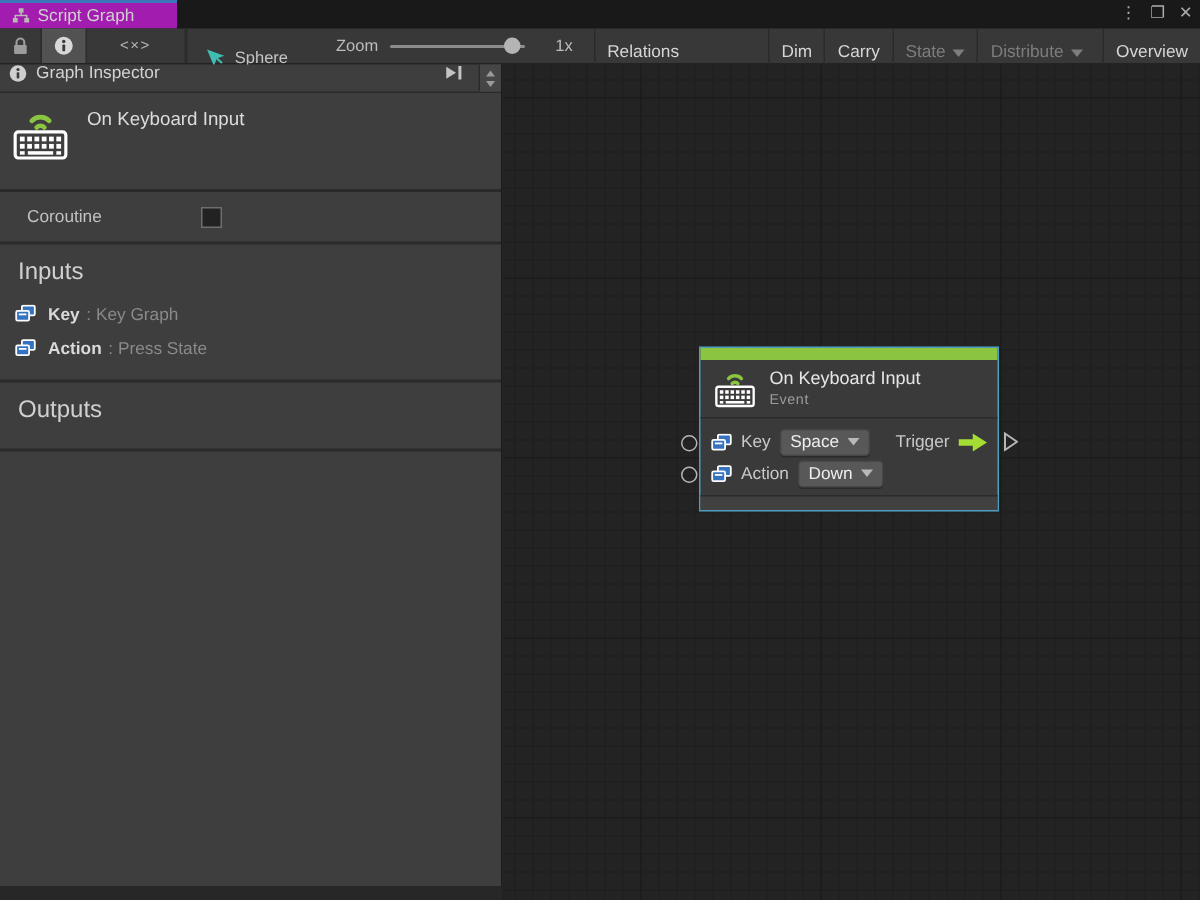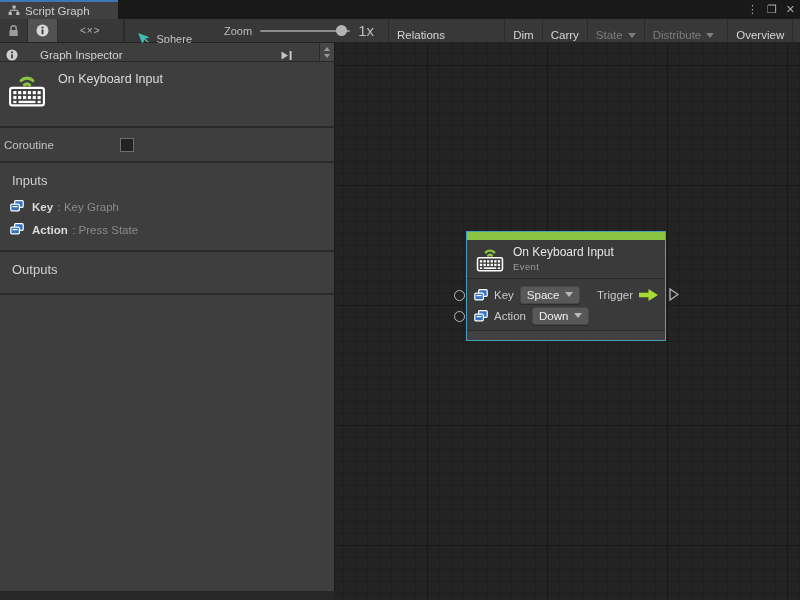--- a/index.html
+++ b/index.html
@@ -2,40 +2,40 @@
 <html><head>
 <meta charset="utf-8">
 <style>
   html,body{margin:0;padding:0;background:#191919;}
   #stage{position:relative;width:800px;height:600px;overflow:hidden;
          font-family:"Liberation Sans","DejaVu Sans",sans-serif;
          -webkit-font-smoothing:antialiased;color:#c8c8c8;background:#191919;}
 
   
   .tabbar{position:absolute;left:0;top:0;width:800px;height:19px;background:#191919;}
-  .tab{position:absolute;left:0;top:0;height:19px;width:118px;background:#404040;
+  .tab{position:absolute;left:0;top:0;height:19px;width:118px;background:#a21caf;
        border-top:2px solid #3c76b8;box-sizing:border-box;display:flex;align-items:center;gap:5px;padding:0 8px;}
   .tab-label{font-size:11.5px;color:#cfcfcf;white-space:nowrap;}
   .winctl{position:absolute;top:0;height:19px;display:flex;align-items:center;gap:9px;right:5px;}
   .winbtn{color:#ababab;font-size:11px;line-height:19px;cursor:default;}
 
   
   .toolbar{position:absolute;left:0;top:19px;width:800px;height:24px;background:#383838;
            display:flex;align-items:stretch;box-sizing:border-box;border-bottom:1px solid #232323;}
   .tool-ico{display:flex;align-items:center;justify-content:center;padding:0 8px;border-right:1px solid #2b2b2b;}
   .tool-ico.sel{background:#525252;}
   .code-glyph{font-size:10px;color:#b5b5b5;letter-spacing:1px;padding:0 14px;}
   .target-group{display:flex;align-items:center;gap:6px;padding:16px 10px 0 12px;border-left:1px solid #2b2b2b;}
   .target-label{font-size:11px;color:#c4c4c4;}
   .zoom-group{display:flex;align-items:center;gap:8px;padding:0 10px 0 22px;}
   .zoom-label{font-size:11px;color:#bdbdbd;}
   .slider{position:relative;width:90px;height:24px;}
   .slider .track{position:absolute;left:0;right:0;top:11px;height:2px;background:#8d8d8d;border-radius:1px;}
   .slider .handle{position:absolute;top:6px;left:76px;width:11px;height:11px;border-radius:50%;background:#b4b4b4;}
-  .zoom-val{font-size:15px;color:#bdbdbd;}
+  .zoom-val{font-size:11px;color:#bdbdbd;margin-left:12px;}
   .tb-right{display:flex;margin-left:4px;}
   .tbtn{display:flex;align-items:center;gap:5px;padding:16px 8px;font-size:11.5px;color:#d6d6d6;
         border-left:1px solid #2b2b2b;white-space:nowrap;}
   .tbtn:last-child{border-right:1px solid #2b2b2b;}
   .tbtn.active{background:#a21caf;color:#f2f2f2;margin-top:29px;}
   .tbtn.disabled{color:#7d7d7d;}
   .tbtn.gap{margin-left:5px;border-left:1px solid #2b2b2b;}
   .caret{width:0;height:0;border-left:4px solid transparent;border-right:4px solid transparent;border-top:5px solid #b9b9b9;}
   .caret.dim{border-top-color:#7d7d7d;}
 
@@ -65,34 +65,34 @@
             font-size:11.5px;color:#eeeeee;box-shadow:0 1px 0 rgba(0,0,0,.25);}
   .trigger-group{margin-left:auto;display:flex;align-items:center;gap:6px;}
   .node-footer{height:9px;background:#414141;border-top:1px solid #2b2b2b;}
   .port-circle{position:absolute;width:9px;height:9px;border:1px solid #b6b6b6;border-radius:50%;background:transparent;}
   .port-tri{position:absolute;}
 
   
   .panel{position:absolute;left:0;top:43px;width:335px;height:548px;background:#3e3e3e;
          border-right:1px solid #1c1c1c;box-sizing:border-box;}
   .panel-strip{position:absolute;left:0;top:591px;width:335px;height:9px;background:#272727;}
-  .insp-header{height:18px;display:flex;align-items:flex-end;gap:22px;padding:0 0 0 6px;border-bottom:1px solid #2a2a2a;}
+  .insp-header{height:18px;display:flex;align-items:flex-start;gap:6px;padding:0 0 0 6px;border-bottom:1px solid #2a2a2a;}
   .insp-title{font-size:11.5px;color:#d2d2d2;flex:1;}
   .insp-dock{display:flex;align-items:center;padding:0 4px;}
   .spinner{width:14px;height:18px;background:#464646;border-left:1px solid #2a2a2a;
            display:flex;flex-direction:column;align-items:center;justify-content:center;gap:3px;}
   .spin-up{width:0;height:0;border-left:3.5px solid transparent;border-right:3.5px solid transparent;border-bottom:4px solid #9a9a9a;}
   .spin-dn{width:0;height:0;border-left:3.5px solid transparent;border-right:3.5px solid transparent;border-top:4px solid #9a9a9a;}
   .unit-head{display:flex;align-items:flex-start;gap:12px;padding:8px 10px 10px 8px;border-bottom:2px solid #2a2a2a;min-height:46px;}
   .unit-title{font-size:12.5px;color:#dcdcdc;margin-top:2px;}
-  .coroutine-row{display:flex;align-items:center;height:33px;padding-left:4px;border-bottom:2px solid #2a2a2a;}
+  .coroutine-row{display:flex;align-items:center;height:33px;padding-left:18px;border-bottom:2px solid #2a2a2a;}
   .coroutine-label{font-size:11.5px;color:#c2c2c2;width:116px;}
   .checkbox{width:14px;height:14px;background:#222222;border:1px solid #6e6e6e;box-sizing:border-box;}
   .section{padding:8px 0 10px 0;border-bottom:2px solid #2a2a2a;}
-  .sec-header{font-size:13px;color:#d0d0d0;padding:2px 0 6px 12px;}
+  .sec-header{font-size:16px;color:#d0d0d0;padding:2px 0 6px 12px;}
   .sec-row{display:flex;align-items:center;gap:8px;padding:3px 0 3px 10px;height:17px;}
   .sec-name{font-size:11.5px;font-weight:bold;color:#dadada;}
   .sec-type{font-size:11.5px;color:#8a8a8a;}
   svg{display:block;}
 </style>
 </head>
 <body>
 
 <div id="stage">
 

